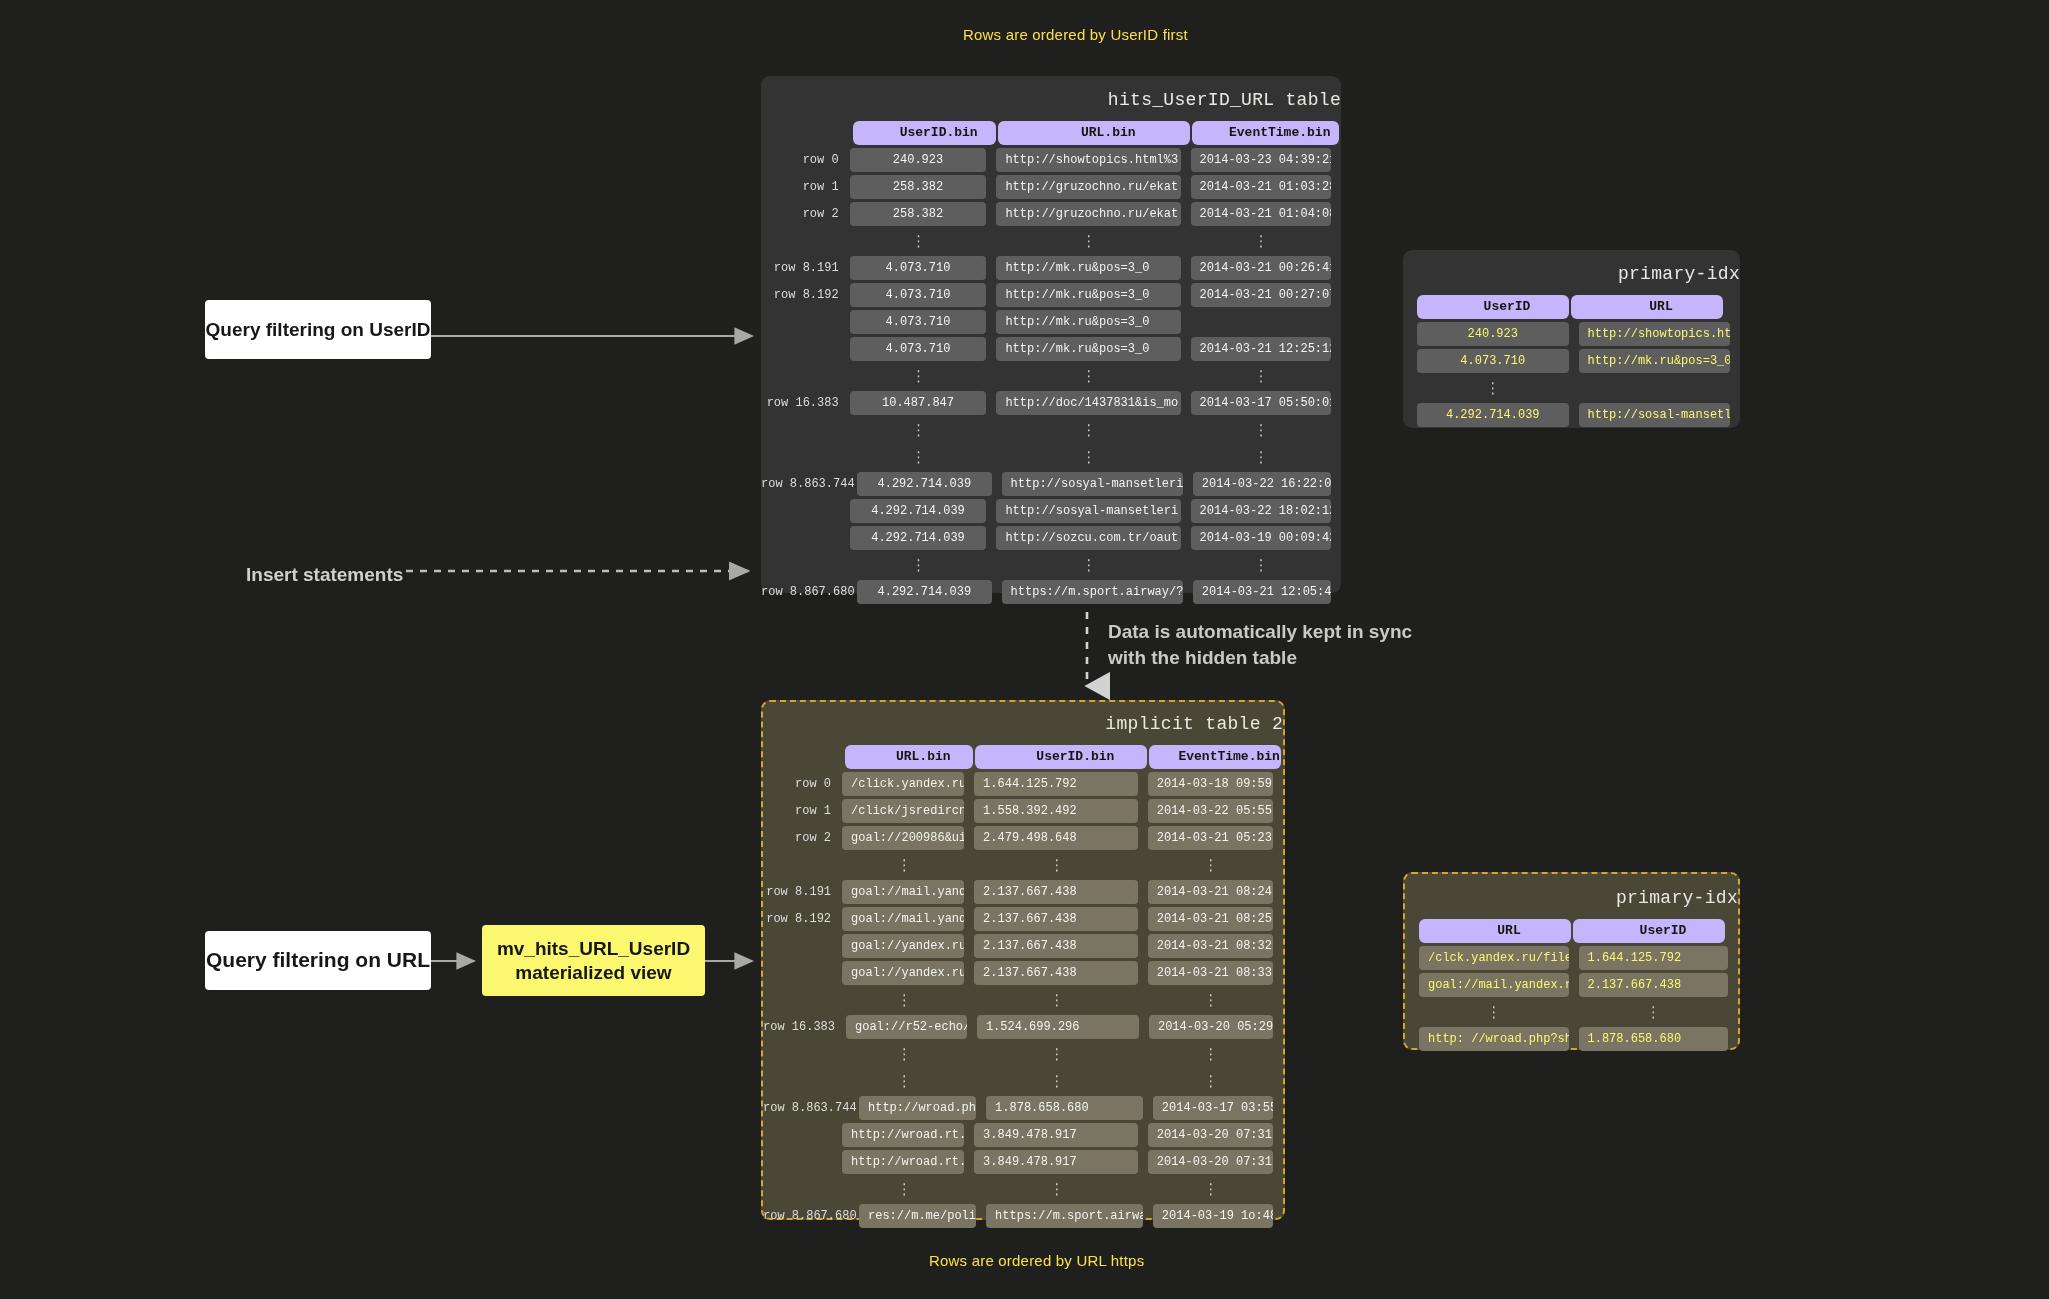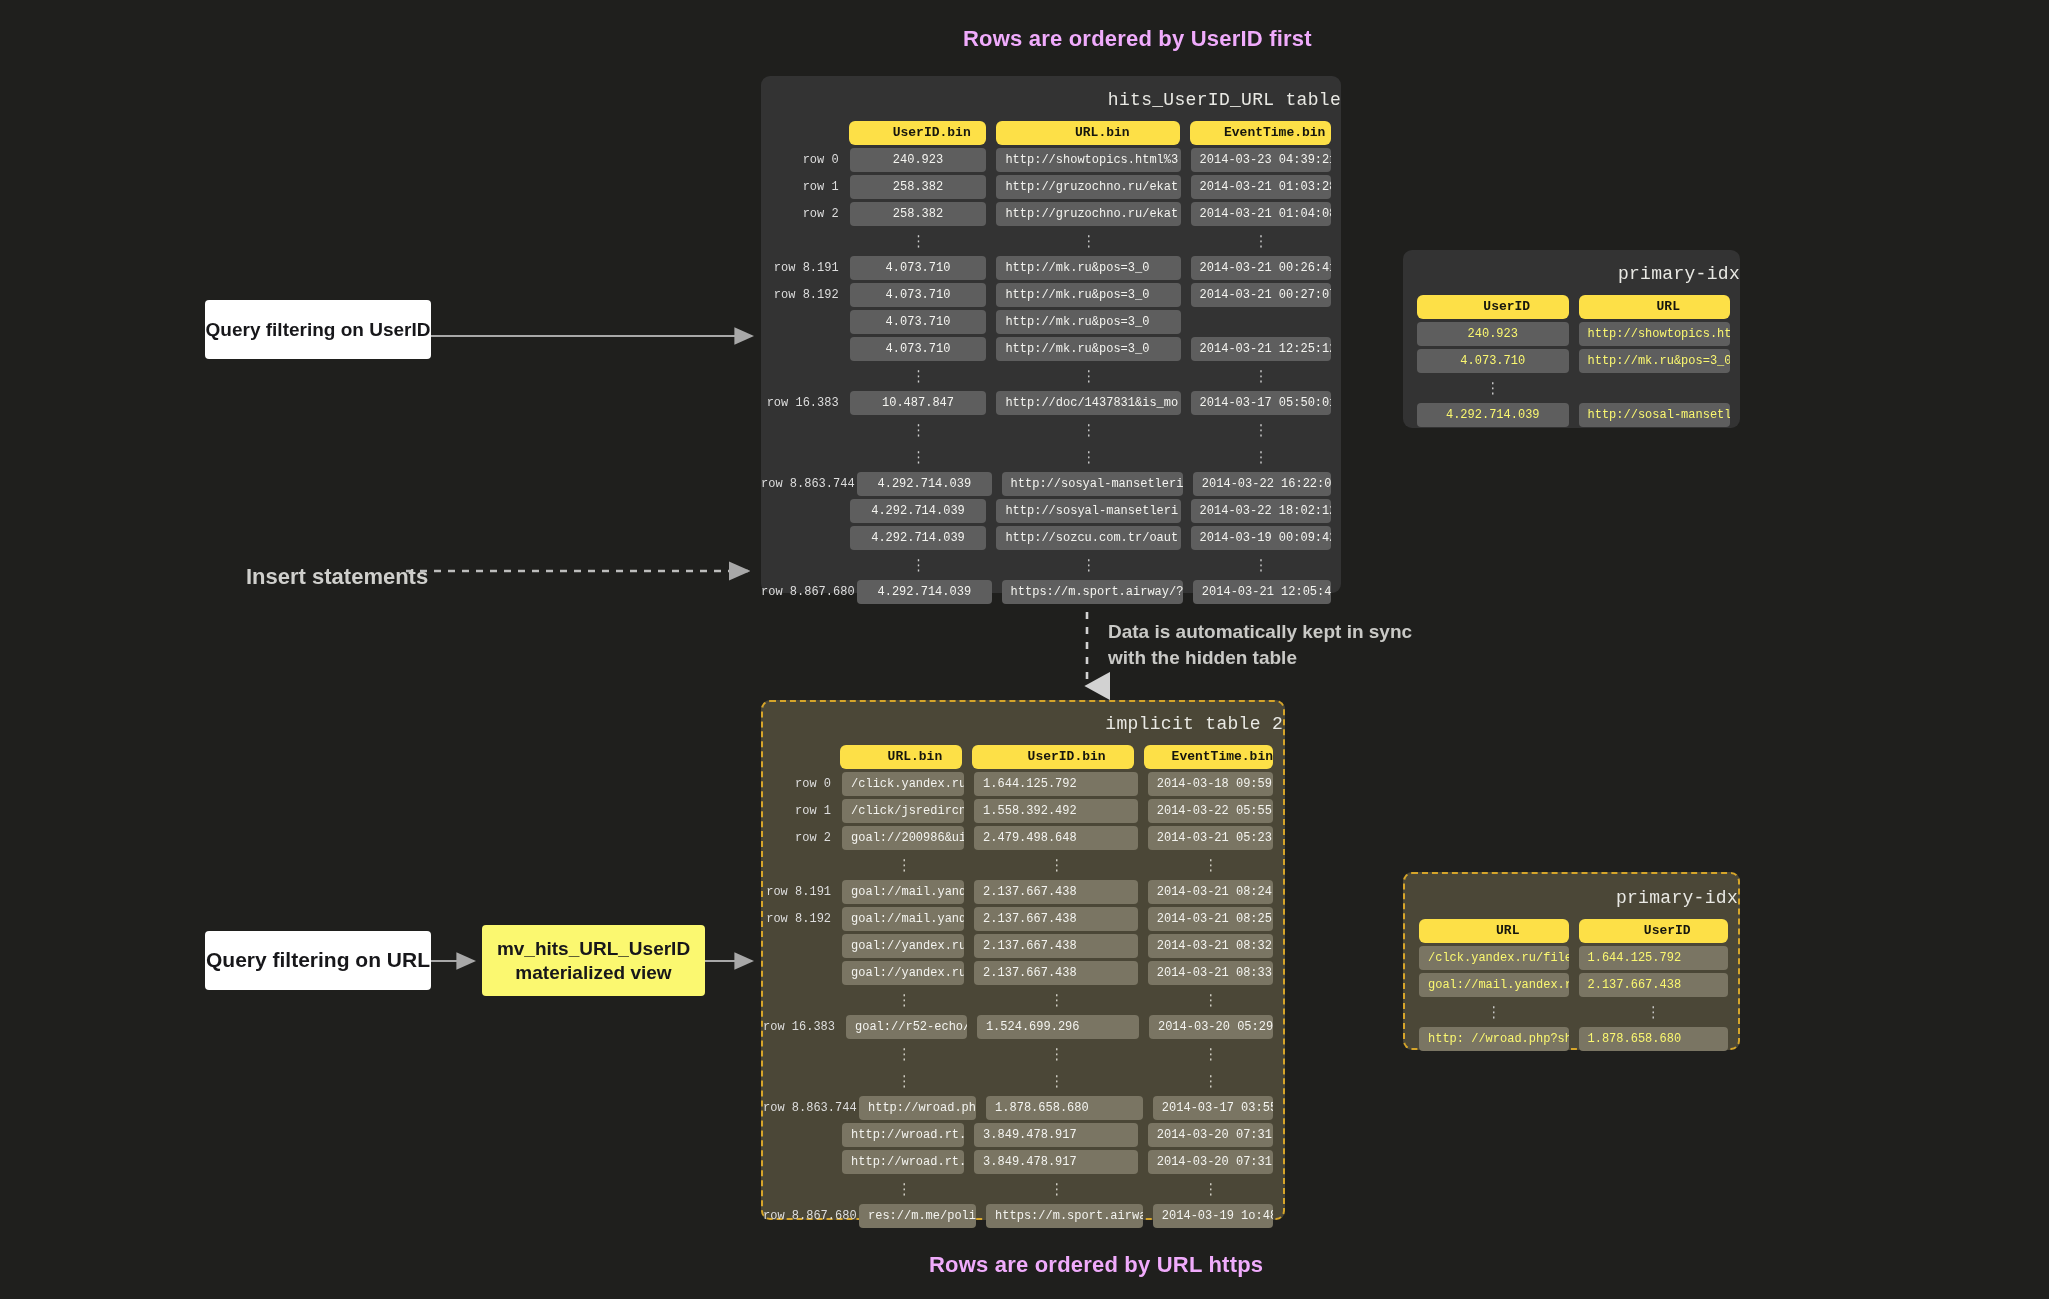--- a/index.html
+++ b/index.html
@@ -6,23 +6,23 @@
   body{
     width:2049px;height:1299px;
     background:#1f1f1d;
     font-family:"Liberation Sans",sans-serif;
     position:relative;overflow:hidden;
   }
 
   
   .caption{
     position:absolute;
-    color:#f0abfc;
-    font-weight:bold;
-    font-size:22px;
+    color:#fde047;
+    font-weight:normal;
+    font-size:15px;
     letter-spacing:.2px;
     white-space:nowrap;
   }
   #caption-top{left:963px;top:26px;}
   #caption-bottom{left:929px;top:1252px;}
 
   
   .panel{
     position:absolute;
     border-radius:9px;
@@ -66,27 +66,27 @@
     white-space:nowrap;
     overflow:hidden;
   }
   .cell.num{text-align:center;}
   .cell.txt{text-align:left;}
   .cell.rt{text-align:right;}
   .cell.blank{background:transparent !important;}
   .hdr{
     height:24px;line-height:24px;
     border-radius:6px;
-    background:#fde047;
+    background:#c4b5fd;
     color:#16160e;
     font-family:"Liberation Mono",monospace;
     font-size:13px;
     font-weight:bold;
     text-align:center;
-    margin-right:10px;
+    margin-right:2px;
     box-sizing:border-box;
     white-space:nowrap;
     padding-left:28px;
   }
   .dots{
     height:24px;
     margin-right:10px;
     display:flex;align-items:center;justify-content:center;
     font-family:"Liberation Mono",monospace;
     font-size:13px;
@@ -155,21 +155,21 @@
 
   
   .anno{
     position:absolute;
     color:#c9c9c6;
     font-weight:bold;
     font-size:19px;
     line-height:1.38;
     white-space:pre-line;
   }
-  #anno-insert{left:246px;top:562px;font-size:22px;color:#cfcfcc;}
+  #anno-insert{left:246px;top:562px;font-size:19px;color:#cfcfcc;}
   #anno-sync{left:1108px;top:619px;}
 
   
   #connectors{
     position:absolute;left:0;top:0;width:2049px;height:1299px;
     pointer-events:none;
   }
 </style>
 </head>
 <body>

